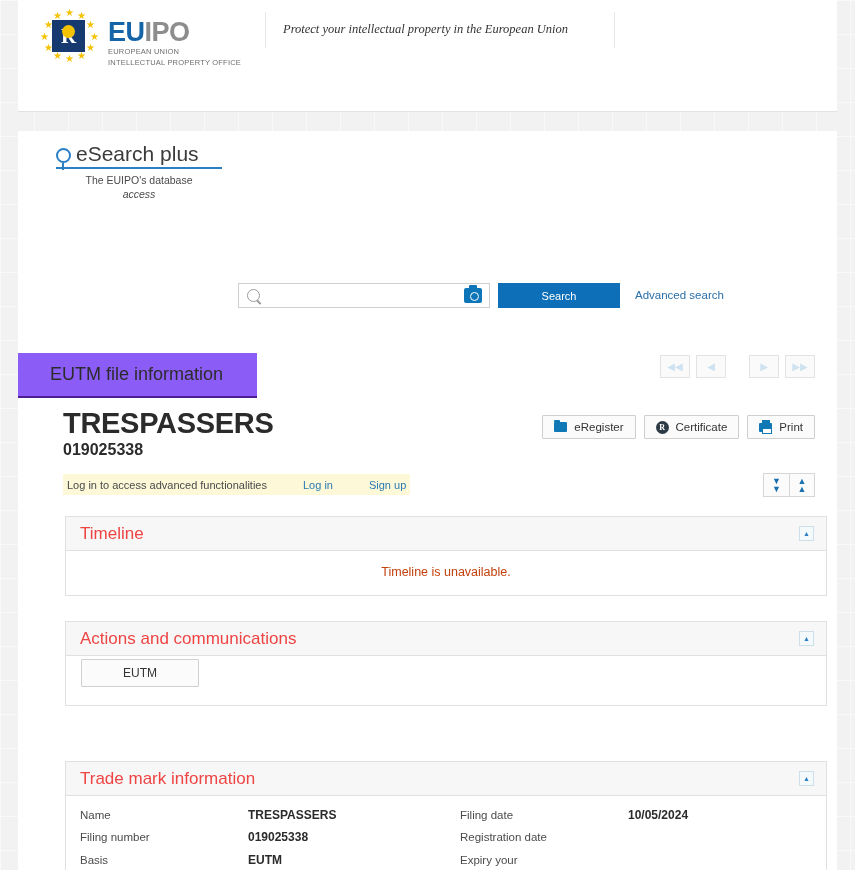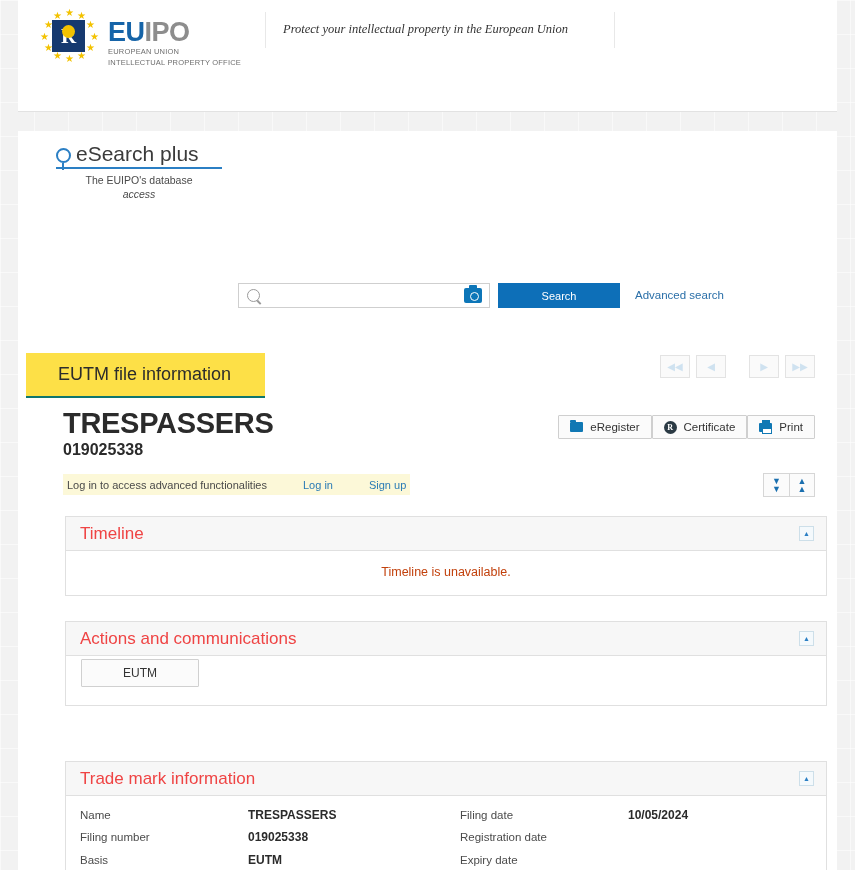--- a/index.html
+++ b/index.html
@@ -238,24 +238,24 @@
 
   
   .tab-row {
     position: absolute;
     left: 0; top: 222px;
     width: 819px;
     height: 48px;
   }
   .tab {
     position: absolute;
-    left: 8px; top: 0;
+    left: 0; top: 0;
     width: 239px; height: 45px;
-    background: #fde047;
-    border-bottom: 2px solid #0f766e;
+    background: #8b5cf6;
+    border-bottom: 2px solid #4c1d95;
     display: flex; align-items: center;
     padding-left: 32px;
     font-size: 18px;
     color: #2c2c2c;
     cursor: pointer;
   }
   .pager {
     position: absolute;
     right: 22px; top: 2px;
     display: flex; gap: 6px;
@@ -284,21 +284,21 @@
     font-size: 16px;
     font-weight: bold;
     color: #2b2b2b;
     margin-top: 1px;
     line-height: 19px;
   }
 
   .action-btns {
     position: absolute;
     right: 22px; top: 284px;
-    display: flex; 
+    display: flex; gap: 8px;
   }
   .act-btn {
     height: 24px;
     border: 1px solid #cfcfcf;
     background: #fbfbfb;
     display: flex; align-items: center; gap: 7px;
     padding: 0 11px;
     font-size: 11.5px;
     color: #333;
     cursor: pointer;
@@ -618,21 +618,21 @@
       <div class="info-col" id="right-col">
           <div class="info-row">
             <div class="info-label">Filing date</div>
             <div class="info-value">10/05/2024</div>
           </div>
           <div class="info-row">
             <div class="info-label">Registration date</div>
             <div class="info-value"></div>
           </div>
           <div class="info-row">
-            <div class="info-label">Expiry date</div>
+            <div class="info-label">Expiry your</div>
             <div class="info-value"></div>
           </div>
         </div>
 
     </div>
   </div>
 
 </div>
 
 </body></html>

